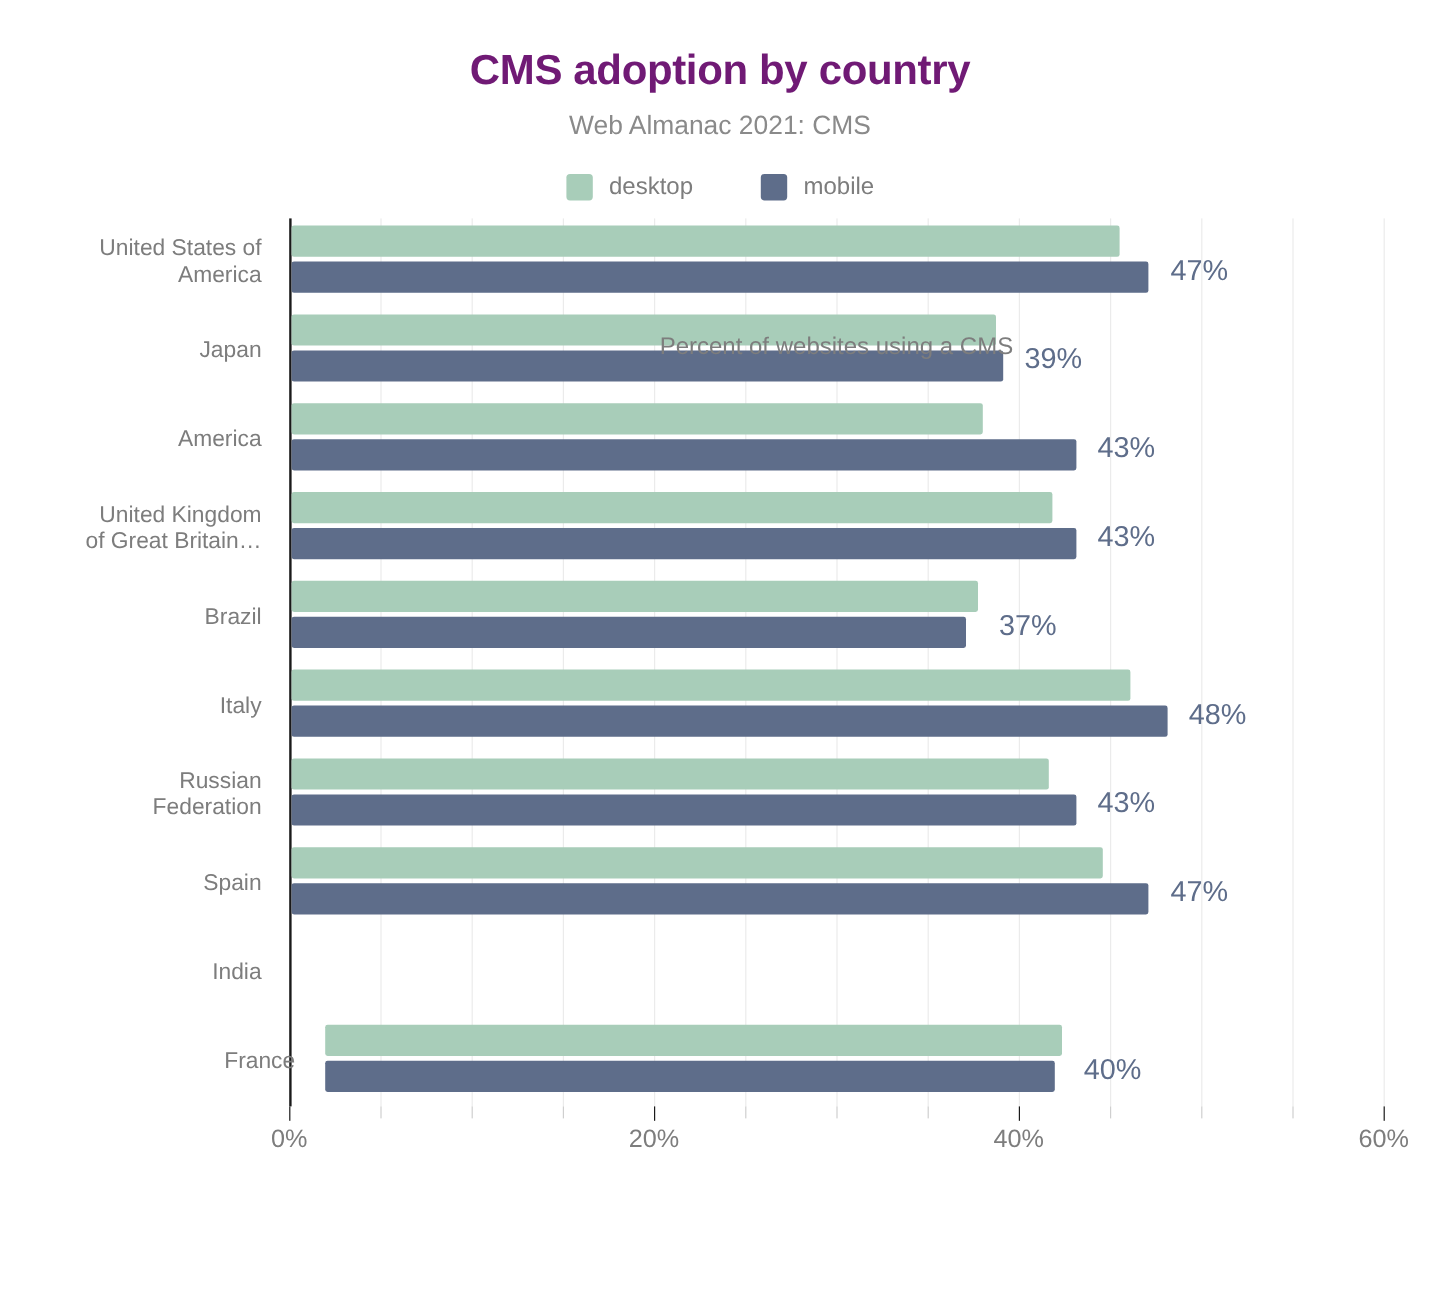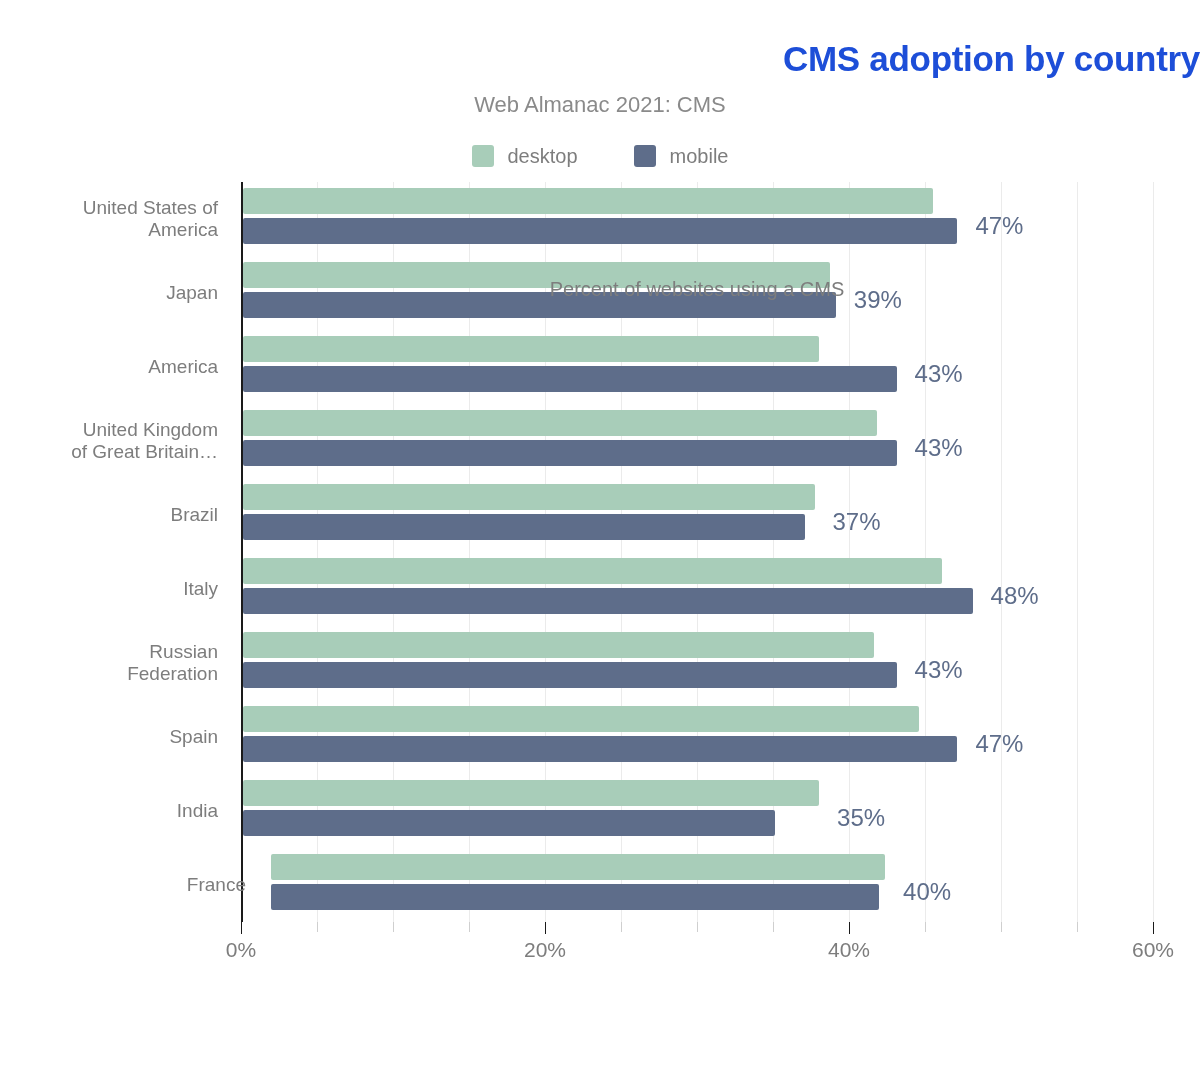--- a/index.html
+++ b/index.html
@@ -16,25 +16,24 @@
   }
 
   
   .chart-header {
     text-align: center;
     padding-top: 40px;
   }
   .chart-title {
     font-size: 35px;
     font-weight: bold;
-    color: #1d4ed8;
+    color: #701a75;
     letter-spacing: -0.3px;
     line-height: 1.1;
     margin: 0;
-    text-align: right;
   }
   .chart-subtitle {
     font-size: 22px;
     color: #8a8a8a;
     font-weight: normal;
     margin: 14px 0 0 0;
     line-height: 1.1;
   }
 
   
@@ -280,25 +279,20 @@
       <div class="row" style="top: 518px;">
         <div class="row-label">Spain</div>
         <div class="bars">
           <div class="bar desktop" style="width: 676.4px; background: rgb(168, 205, 185);"></div>
           <div class="bar mobile" style="width: 714.4px; background: rgb(94, 109, 138);"></div>
           <div class="bar-value" style="left: 732.4px;">47%</div>
         </div>
       </div>
       <div class="row" style="top: 592px;">
         <div class="row-label">India</div>
-        <div class="bars">
-          <div class="bar desktop" style="width: 576.08px; background: rgb(168, 205, 185);"></div>
-          <div class="bar mobile" style="width: 532px; background: rgb(94, 109, 138);"></div>
-          <div class="bar-value" style="left: 594.08px;">35%</div>
-        </div>
       </div>
       <div class="row" style="top: 666px; margin-left: 28px;">
         <div class="row-label">France</div>
         <div class="bars">
           <div class="bar desktop" style="width: 614.08px; background: rgb(168, 205, 185);"></div>
           <div class="bar mobile" style="width: 608px; background: rgb(94, 109, 138);"></div>
           <div class="bar-value" style="left: 632.08px;">40%</div>
         </div>
       </div>
     </div>

